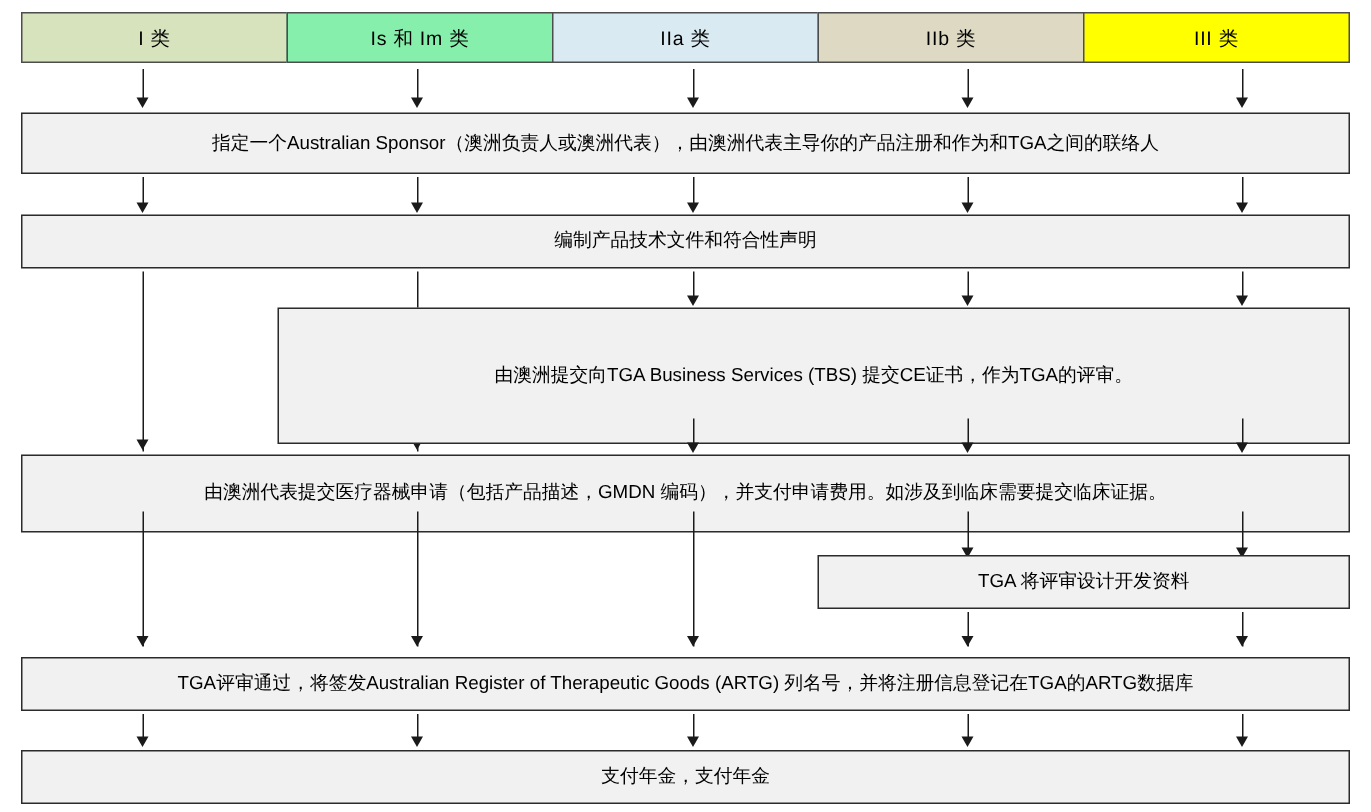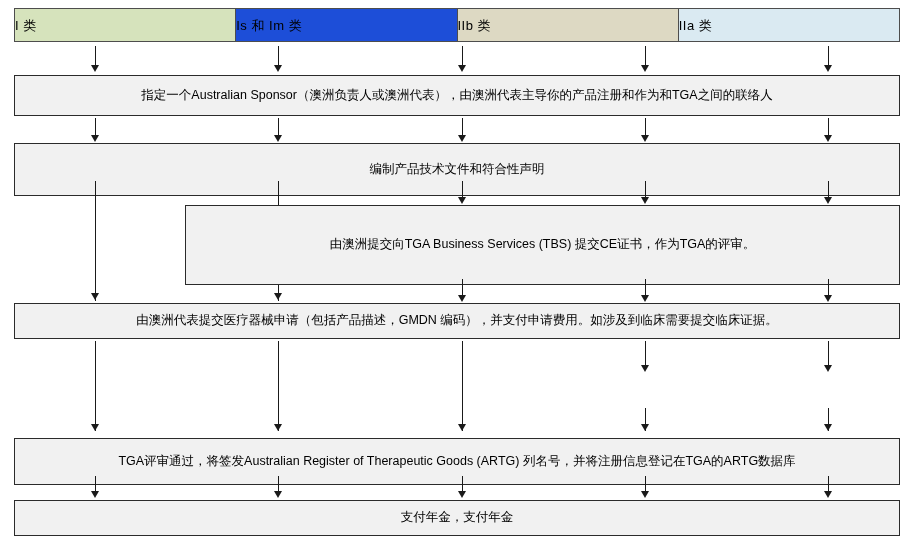--- a/index.html
+++ b/index.html
@@ -29,20 +29,21 @@
     height: 34px;
     display: flex;
     box-sizing: border-box;
   }
   .class-cell {
     flex: 1 1 0;
     border: 1px solid #4d4d4d;
     margin-left: -1px;
     display: flex;
     align-items: center;
+    justify-content: center;
     font-size: 13px;
     line-height: 1;
     box-sizing: border-box;
     letter-spacing: 0.5px;
   }
   .class-cell:first-child { margin-left: 0; }
 
   
   .box {
     position: absolute;
@@ -79,28 +80,31 @@
 </style>
 </head>
 <body>
 
 <div id="canvas">
 
   <div class="class-bar">
     <div class="class-cell" style="background:#d6e3bc;">
       <span>I 类</span>
     </div>
-    <div class="class-cell" style="background:#1d4ed8;">
+    <div class="class-cell" style="background:#86efac;">
       <span>Is 和 Im 类</span>
+    </div>
+    <div class="class-cell" style="background:#daeaf2;">
+      <span>IIa 类</span>
     </div>
     <div class="class-cell" style="background:#ddd9c3;">
       <span>IIb 类</span>
     </div>
-    <div class="class-cell" style="background:#daeaf2;">
-      <span>IIa 类</span>
+    <div class="class-cell" style="background:#ffff00;">
+      <span>III 类</span>
     </div>
   </div>
 
   <div class="conn" style="left:95px; top:46px; height:21px;"></div>
   <div class="arrowhead" style="left:91px; top:65px;"></div>
 
   <div class="conn" style="left:278px; top:46px; height:21px;"></div>
   <div class="arrowhead" style="left:274px; top:65px;"></div>
 
   <div class="conn" style="left:462px; top:46px; height:21px;"></div>
@@ -124,79 +128,82 @@
 
   <div class="conn" style="left:462px; top:118px; height:19px;"></div>
   <div class="arrowhead" style="left:458px; top:135px;"></div>
 
   <div class="conn" style="left:645px; top:118px; height:19px;"></div>
   <div class="arrowhead" style="left:641px; top:135px;"></div>
 
   <div class="conn" style="left:828px; top:118px; height:19px;"></div>
   <div class="arrowhead" style="left:824px; top:135px;"></div>
 
-  <div class="box" style="left:14px; top:143px; width:886px; height:53px;">
+  <div class="box" style="left:14px; top:143px; width:886px; height:36px;">
     <span class="line">编制产品技术文件和符合性声明</span>
   </div>
 
   <div class="conn" style="left:95px; top:181px; height:120px;"></div>
   <div class="arrowhead" style="left:91px; top:293px;"></div>
 
   <div class="conn" style="left:278px; top:181px; height:120px;"></div>
   <div class="arrowhead" style="left:274px; top:293px;"></div>
 
   <div class="conn" style="left:462px; top:181px; height:18px;"></div>
   <div class="arrowhead" style="left:458px; top:197px;"></div>
 
   <div class="conn" style="left:645px; top:181px; height:18px;"></div>
   <div class="arrowhead" style="left:641px; top:197px;"></div>
 
   <div class="conn" style="left:828px; top:181px; height:18px;"></div>
   <div class="arrowhead" style="left:824px; top:197px;"></div>
 
-  <div class="box" style="left:185px; top:205px; width:715px; height:80px;gap:34px;">
+  <div class="box" style="left:185px; top:205px; width:715px; height:91px;gap:34px;">
     <span class="line">由澳洲提交向TGA Business Services (TBS) 提交CE证书，作为TGA的评审。</span>
   </div>
 
   <div class="conn" style="left:462px; top:279px; height:18px;"></div>
   <div class="arrowhead" style="left:458px; top:295px;"></div>
 
   <div class="conn" style="left:645px; top:279px; height:18px;"></div>
   <div class="arrowhead" style="left:641px; top:295px;"></div>
 
   <div class="conn" style="left:828px; top:279px; height:18px;"></div>
   <div class="arrowhead" style="left:824px; top:295px;"></div>
 
-  <div class="box" style="left:14px; top:303px; width:886px; height:36px;">
+  <div class="box" style="left:14px; top:303px; width:886px; height:52px;">
     <span class="line">由澳洲代表提交医疗器械申请（包括产品描述，GMDN 编码），并支付申请费用。如涉及到临床需要提交临床证据。</span>
   </div>
 
   <div class="conn" style="left:645px; top:341px; height:26px;"></div>
   <div class="arrowhead" style="left:641px; top:365px;"></div>
 
   <div class="conn" style="left:828px; top:341px; height:26px;"></div>
   <div class="arrowhead" style="left:824px; top:365px;"></div>
 
   <div class="conn" style="left:95px; top:341px; height:90px;"></div>
   <div class="arrowhead" style="left:91px; top:424px;"></div>
 
   <div class="conn" style="left:278px; top:341px; height:90px;"></div>
   <div class="arrowhead" style="left:274px; top:424px;"></div>
 
   <div class="conn" style="left:462px; top:341px; height:90px;"></div>
   <div class="arrowhead" style="left:458px; top:424px;"></div>
 
+  <div class="box" style="left:545px; top:370px; width:355px; height:36px;">
+    <span class="line">TGA 将评审设计开发资料</span>
+  </div>
 
   <div class="conn" style="left:645px; top:408px; height:23px;"></div>
   <div class="arrowhead" style="left:641px; top:424px;"></div>
 
   <div class="conn" style="left:828px; top:408px; height:23px;"></div>
   <div class="arrowhead" style="left:824px; top:424px;"></div>
 
-  <div class="box" style="left:14px; top:438px; width:886px; height:47px;">
+  <div class="box" style="left:14px; top:438px; width:886px; height:36px;">
     <span class="line">TGA评审通过，将签发Australian Register of Therapeutic Goods (ARTG) 列名号，并将注册信息登记在TGA的ARTG数据库</span>
   </div>
 
   <div class="conn" style="left:95px; top:476px; height:17px;"></div>
   <div class="arrowhead" style="left:91px; top:491px;"></div>
 
   <div class="conn" style="left:278px; top:476px; height:17px;"></div>
   <div class="arrowhead" style="left:274px; top:491px;"></div>
 
   <div class="conn" style="left:462px; top:476px; height:17px;"></div>

